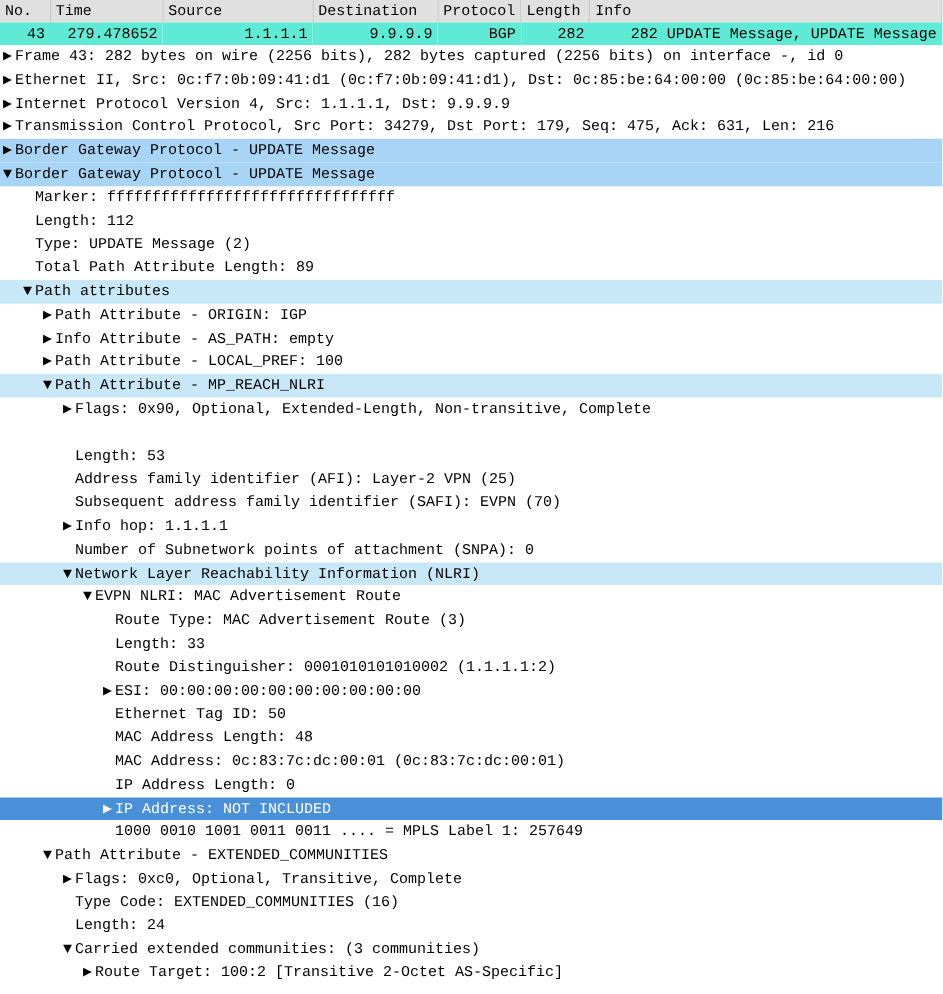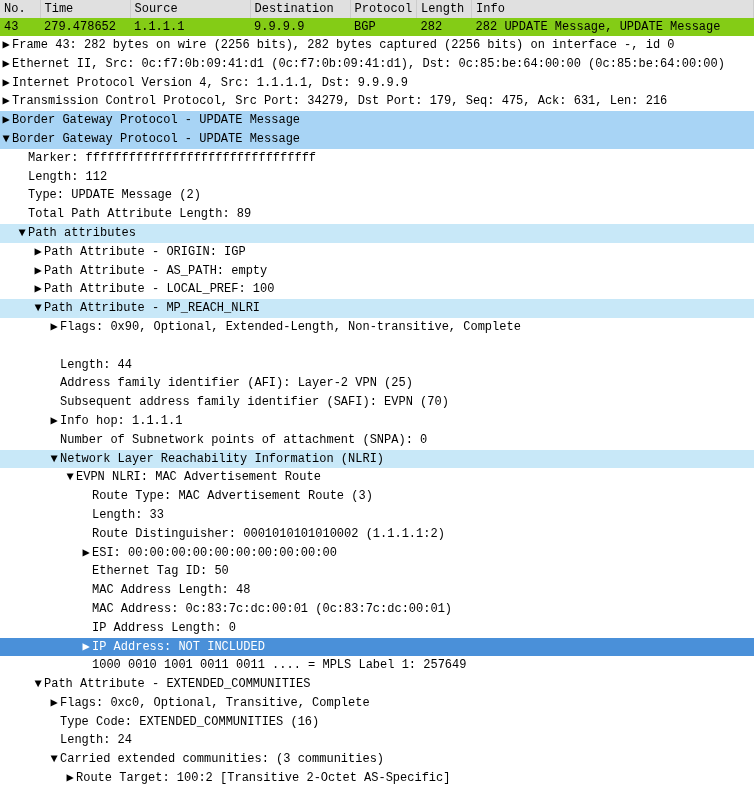--- a/index.html
+++ b/index.html
@@ -24,21 +24,22 @@
       padding: 2px 4px;
       font-weight: normal;
       border-right: 1px solid #ccc;
       font-size: 12px;
     }
     .packet-table td {
       padding: 2px 4px;
       font-size: 12px;
     }
     .packet-row {
-      background: #84cc16;
+      background: #5eead4;
+      text-align: right;
     }
     .detail-area {
       width: 100%;
       background: #ffffff;
     }
     .detail-row {
       display: flex;
       align-items: flex-start;
       padding: 1px 0;
       white-space: pre;
@@ -111,26 +112,26 @@
     <div class="detail-row"><span class="expand-icon">▶</span><span class="row-content">Internet Protocol Version 4, Src: 1.1.1.1, Dst: 9.9.9.9</span></div>
     <div class="detail-row"><span class="expand-icon">▶</span><span class="row-content">Transmission Control Protocol, Src Port: 34279, Dst Port: 179, Seq: 475, Ack: 631, Len: 216</span></div>
     <div class="detail-row highlight-blue"><span class="expand-icon">▶</span><span class="row-content">Border Gateway Protocol - UPDATE Message</span></div>
     <div class="detail-row highlight-blue"><span class="expand-icon">▼</span><span class="row-content">Border Gateway Protocol - UPDATE Message</span></div>
     <div class="detail-row"><span class="indent" style="width:16px; display:inline-block;"></span><span class="expand-icon">&nbsp;</span><span class="row-content">Marker: ffffffffffffffffffffffffffffffff</span></div>
     <div class="detail-row"><span class="indent" style="width:16px; display:inline-block;"></span><span class="expand-icon">&nbsp;</span><span class="row-content">Length: 112</span></div>
     <div class="detail-row"><span class="indent" style="width:16px; display:inline-block;"></span><span class="expand-icon">&nbsp;</span><span class="row-content">Type: UPDATE Message (2)</span></div>
     <div class="detail-row"><span class="indent" style="width:16px; display:inline-block;"></span><span class="expand-icon">&nbsp;</span><span class="row-content">Total Path Attribute Length: 89</span></div>
     <div class="detail-row highlight-light"><span class="indent" style="width:16px; display:inline-block;"></span><span class="expand-icon">▼</span><span class="row-content">Path attributes</span></div>
     <div class="detail-row"><span class="indent" style="width:32px; display:inline-block;"></span><span class="expand-icon">▶</span><span class="row-content">Path Attribute - ORIGIN: IGP</span></div>
-    <div class="detail-row"><span class="indent" style="width:32px; display:inline-block;"></span><span class="expand-icon">▶</span><span class="row-content">Path Attribute - AS_PATH: empty</span></div>
+    <div class="detail-row"><span class="indent" style="width:32px; display:inline-block;"></span><span class="expand-icon">▶</span><span class="row-content">Info Attribute - AS_PATH: empty</span></div>
     <div class="detail-row"><span class="indent" style="width:32px; display:inline-block;"></span><span class="expand-icon">▶</span><span class="row-content">Path Attribute - LOCAL_PREF: 100</span></div>
     <div class="detail-row highlight-light"><span class="indent" style="width:32px; display:inline-block;"></span><span class="expand-icon">▼</span><span class="row-content">Path Attribute - MP_REACH_NLRI</span></div>
     <div class="detail-row"><span class="indent" style="width:48px; display:inline-block;"></span><span class="expand-icon">▶</span><span class="row-content">Flags: 0x90, Optional, Extended-Length, Non-transitive, Complete</span></div>
     <div class="detail-row"><span class="indent" style="width:48px; display:inline-block;"></span><span class="expand-icon">&nbsp;</span></div>
-    <div class="detail-row"><span class="indent" style="width:48px; display:inline-block;"></span><span class="expand-icon">&nbsp;</span><span class="row-content">Length: 44</span></div>
+    <div class="detail-row"><span class="indent" style="width:48px; display:inline-block;"></span><span class="expand-icon">&nbsp;</span><span class="row-content">Length: 53</span></div>
     <div class="detail-row"><span class="indent" style="width:48px; display:inline-block;"></span><span class="expand-icon">&nbsp;</span><span class="row-content">Address family identifier (AFI): Layer-2 VPN (25)</span></div>
     <div class="detail-row"><span class="indent" style="width:48px; display:inline-block;"></span><span class="expand-icon">&nbsp;</span><span class="row-content">Subsequent address family identifier (SAFI): EVPN (70)</span></div>
     <div class="detail-row"><span class="indent" style="width:48px; display:inline-block;"></span><span class="expand-icon">▶</span><span class="row-content">Info hop: 1.1.1.1</span></div>
     <div class="detail-row"><span class="indent" style="width:48px; display:inline-block;"></span><span class="expand-icon">&nbsp;</span><span class="row-content">Number of Subnetwork points of attachment (SNPA): 0</span></div>
     <div class="detail-row highlight-light"><span class="indent" style="width:48px; display:inline-block;"></span><span class="expand-icon">▼</span><span class="row-content">Network Layer Reachability Information (NLRI)</span></div>
     <div class="detail-row"><span class="indent" style="width:64px; display:inline-block;"></span><span class="expand-icon">▼</span><span class="row-content">EVPN NLRI: MAC Advertisement Route</span></div>
     <div class="detail-row"><span class="indent" style="width:80px; display:inline-block;"></span><span class="expand-icon">&nbsp;</span><span class="row-content">Route Type: MAC Advertisement Route (3)</span></div>
     <div class="detail-row"><span class="indent" style="width:80px; display:inline-block;"></span><span class="expand-icon">&nbsp;</span><span class="row-content">Length: 33</span></div>
     <div class="detail-row"><span class="indent" style="width:80px; display:inline-block;"></span><span class="expand-icon">&nbsp;</span><span class="row-content">Route Distinguisher: 0001010101010002 (1.1.1.1:2)</span></div>
     <div class="detail-row"><span class="indent" style="width:80px; display:inline-block;"></span><span class="expand-icon">▶</span><span class="row-content">ESI: 00:00:00:00:00:00:00:00:00:00</span></div>

